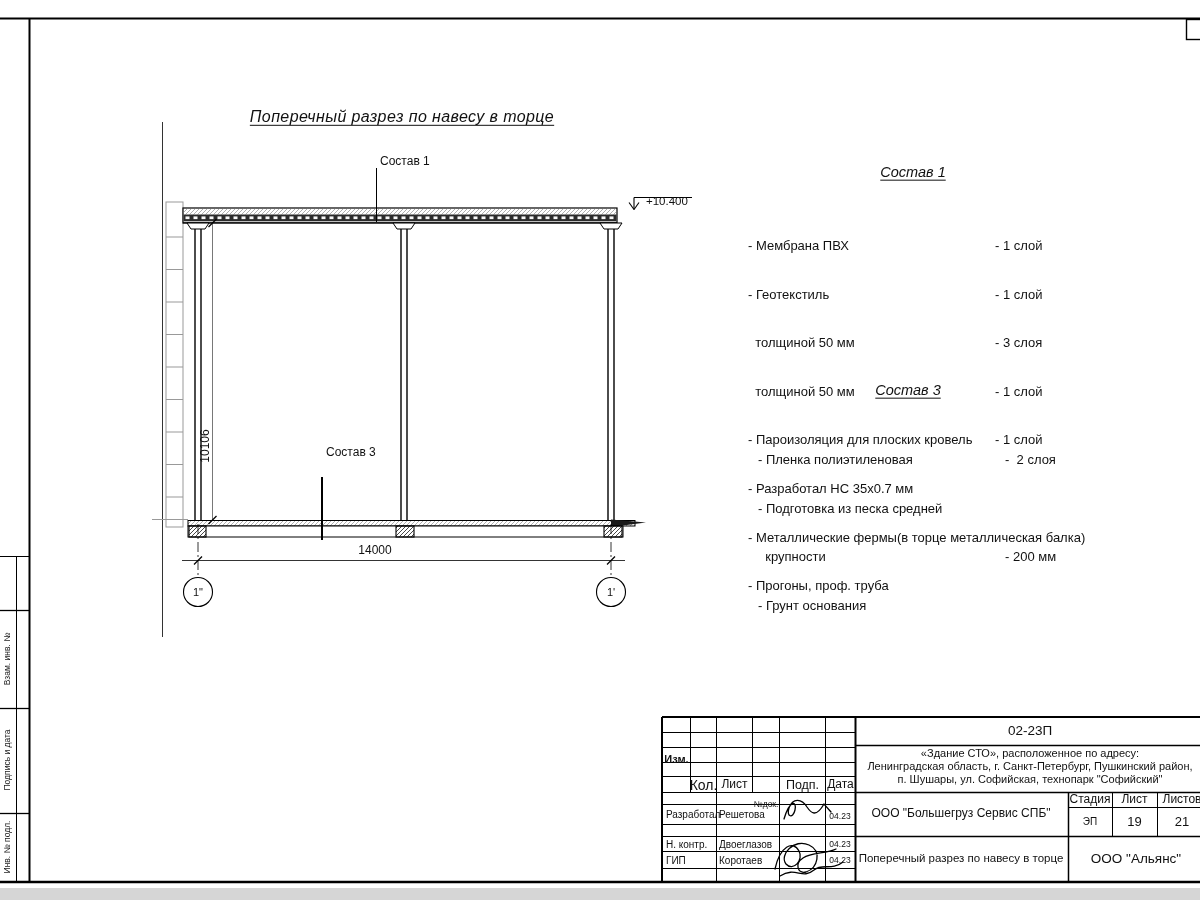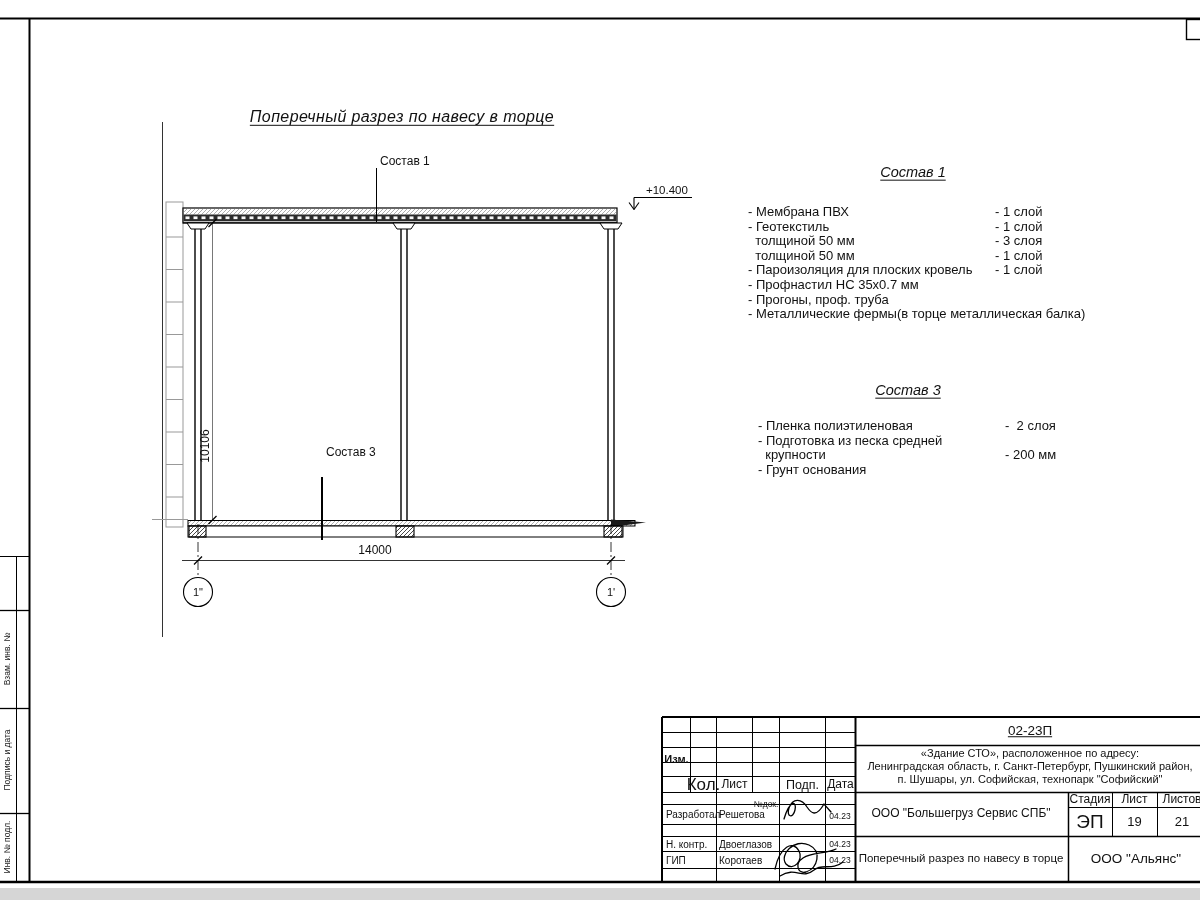--- a/index.html
+++ b/index.html
@@ -10,26 +10,26 @@
   }
   svg.gfx { position:absolute; left:0; top:0; }
   .t { position:absolute; white-space:nowrap; color:#111; line-height:1.15; }
   .ctr { transform:translate(-50%,-50%); }
   .rot { transform:translate(-50%,-50%) rotate(-90deg); }
   .ital { font-style:italic; }
   .und { text-decoration:underline; text-underline-offset:3px; }
   .main-title { font-size:16px; letter-spacing:.4px; }
   .spec-head { font-size:14.5px; }
   .spec-list { position:absolute; font-size:13px; }
-  .spec-row { position:relative; height:14.6px; }
+  .spec-row { position:relative; height:14.6px;margin-top:34px; }
   .spec-text { white-space:pre; }
   .spec-val { position:absolute; left:247px; top:0; white-space:pre; }
   .callout { font-size:12px; }
   .dim { font-size:12px; }
-  .elev { font-size:11.5px; }
+  .elev { font-size:11.5px;margin-top:11px; }
   .bubble { font-size:11px; }
   .margin-label { font-size:8.5px; color:#222; }
   .tb { font-size:12px; }
   .paper-edge { position:absolute; left:0; top:888px; width:1200px; height:12px; background:#d6d6d6; }
 </style>
 </head>
 <body>
 
 <div class="sheet">
 
@@ -210,31 +210,31 @@
         <span class="spec-text">  толщиной 50 мм</span>
         <span class="spec-val">- 1 слой</span>
       </div>
 
       <div class="spec-row">
         <span class="spec-text">- Пароизоляция для плоских кровель</span>
         <span class="spec-val">- 1 слой</span>
       </div>
 
       <div class="spec-row">
-        <span class="spec-text">- Профнастил НС 35х0.7 мм</span>
+        <span class="spec-text">- Разработал НС 35х0.7 мм</span>
+        <span class="spec-val"></span>
+      </div>
+
+      <div class="spec-row">
+        <span class="spec-text">- Металлические фермы(в торце металлическая балка)</span>
         <span class="spec-val"></span>
       </div>
 
       <div class="spec-row">
         <span class="spec-text">- Прогоны, проф. труба</span>
-        <span class="spec-val"></span>
-      </div>
-
-      <div class="spec-row">
-        <span class="spec-text">- Металлические фермы(в торце металлическая балка)</span>
         <span class="spec-val"></span>
       </div>
     </div>
 
   <span class="t ctr ital und spec-head" style="left:908px; top:390px;">Состав 3</span>
   <div class="spec-list" style="left:758px; top:418px; width:350px;">
 
 
 
 
@@ -253,27 +253,27 @@
         <span class="spec-val">- 200 мм</span>
       </div>
 
       <div class="spec-row">
         <span class="spec-text">- Грунт основания</span>
         <span class="spec-val"></span>
       </div>
     </div>
 
   <div>
-    <span class="t ctr tb" style="left:1030px; top:731px; font-size:13.5px;text-decoration:underline;">02-23П</span>
+    <span class="t ctr tb" style="left:1030px; top:731px; font-size:13.5px;">02-23П</span>
     <span class="t ctr" style="left:1030px; top:753px; font-size:11px;">«Здание СТО», расположенное по адресу:</span>
     <span class="t ctr" style="left:1030px; top:766px; font-size:11px;">Ленинградская область, г. Санкт-Петербург, Пушкинский район,</span>
     <span class="t ctr" style="left:1030px; top:779px; font-size:11px;">п. Шушары, ул. Софийская, технопарк "Софийский"</span>
 
     <span class="t ctr" style="left:676.5px; top:759px; font-size:11px;font-weight:bold;">Изм.</span>
-    <span class="t ctr" style="left:703.5px; top:784.5px; font-size:17px;">Кол.</span>
+    <span class="t ctr" style="left:703.5px; top:784.5px; font-size:14px;">Кол.</span>
     <span class="t ctr" style="left:734.5px; top:784.5px; font-size:12px;">Лист</span>
     <span class="t ctr" style="left:766px; top:784.5px; font-size:8.5px;margin-top:20px;">№док.</span>
     <span class="t ctr" style="left:802.5px; top:784.5px; font-size:12.5px;">Подп.</span>
     <span class="t ctr" style="left:840.5px; top:784.5px; font-size:12px;">Дата</span>
 
     <span class="t" style="left:666px; top:809px; font-size:10px;">Разработал</span>
     <span class="t" style="left:719px; top:809px; font-size:10px;">Решетова</span>
     <span class="t ctr" style="left:840px; top:817px; font-size:8.5px;">04.23</span>
 
     <span class="t" style="left:666px; top:838.5px; font-size:10px;">Н. контр.</span>
@@ -282,21 +282,21 @@
 
     <span class="t" style="left:666px; top:854.5px; font-size:10px;">ГИП</span>
     <span class="t" style="left:719px; top:854.5px; font-size:10px;">Коротаев</span>
     <span class="t ctr" style="left:840px; top:861px; font-size:8.5px;">04.23</span>
 
     <span class="t ctr" style="left:961px; top:814px; font-size:12px;">ООО "Большегруз Сервис СПБ"</span>
 
     <span class="t ctr" style="left:1090px; top:800px; font-size:12px;">Стадия</span>
     <span class="t ctr" style="left:1134.5px; top:800px; font-size:12px;">Лист</span>
     <span class="t ctr" style="left:1182px; top:800px; font-size:12px;">Листов</span>
-    <span class="t ctr" style="left:1090px; top:822px; font-size:19px;">ЭП</span>
+    <span class="t ctr" style="left:1090px; top:822px; font-size:10px;">ЭП</span>
     <span class="t ctr" style="left:1134.5px; top:822px; font-size:13px;">19</span>
     <span class="t ctr" style="left:1182px; top:822px; font-size:13px;">21</span>
 
     <span class="t ctr" style="left:961px; top:859px; font-size:11.5px;">Поперечный разрез по навесу в торце</span>
     <span class="t ctr" style="left:1136px; top:859px; font-size:13.5px;">ООО "Альянс"</span>
   </div>
 
   <div class="paper-edge"></div>
 </div>
 

